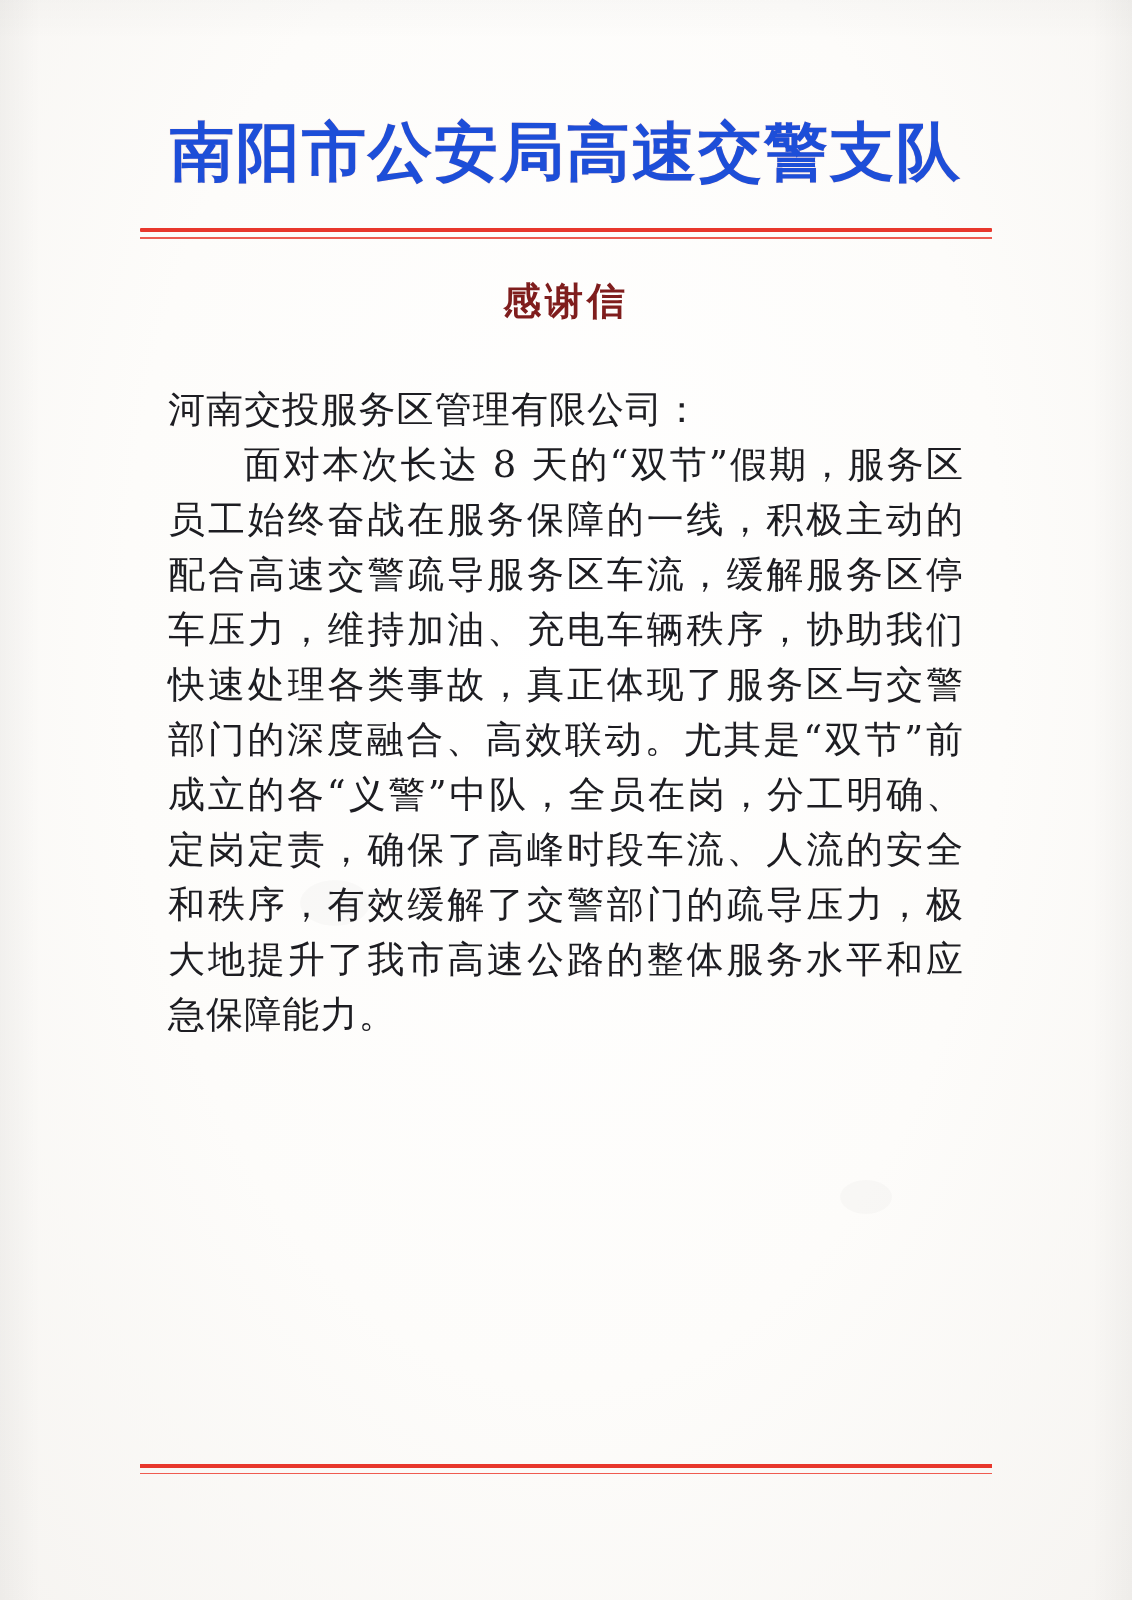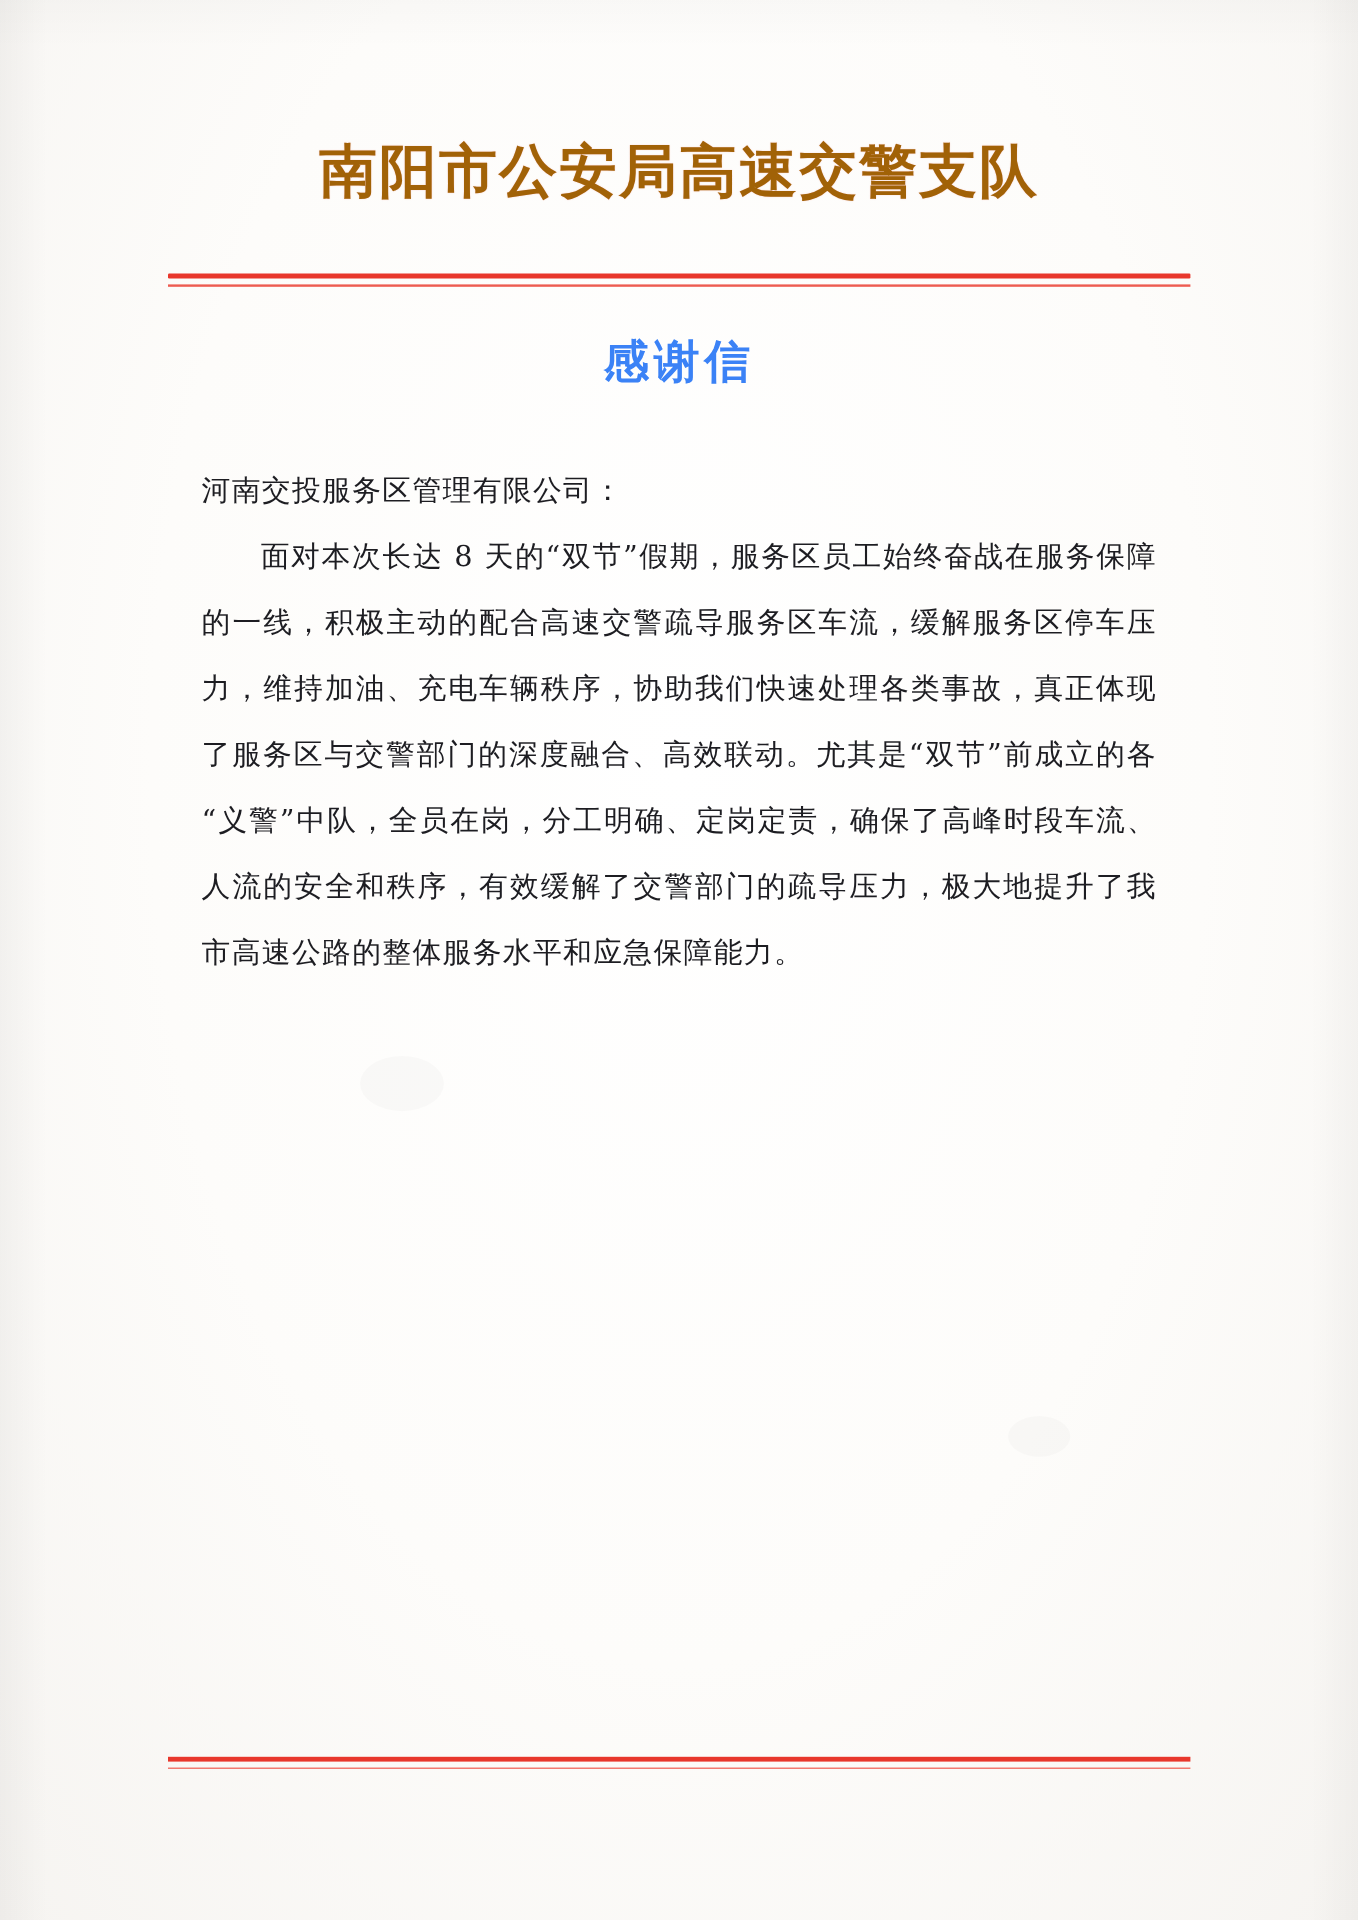--- a/index.html
+++ b/index.html
@@ -43,24 +43,24 @@
   .letterhead {
     position: absolute;
     left: 0;
     right: 0;
     top: 118px;
     text-align: center;
   }
   .letterhead-title {
     font-family: "DejaVu Serif", "Liberation Serif", serif;
     font-weight: bold;
-    font-size: 48px;
+    font-size: 64px;
     line-height: 1.05;
     letter-spacing: 2px;
-    color: #a16207;
+    color: #1d4ed8;
     text-shadow: 0 0 1px rgba(232,55,44,0.35);
     white-space: nowrap;
   }
 
   .rule-group {
     position: absolute;
     left: 140px;
     right: 140px;
     top: 228px;
   }
@@ -79,32 +79,32 @@
   
   .doc-title {
     position: absolute;
     left: 0;
     right: 0;
     top: 276px;
     text-align: center;
     font-size: 38px;
     font-weight: bold;
     letter-spacing: 4px;
-    color: #3b82f6;
+    color: #7f1d1d;
     font-family: "DejaVu Serif", "Liberation Serif", serif;
   }
 
   
   .body-block {
     position: absolute;
     left: 168px;
     right: 168px;
     top: 382px;
     color: #1d1d22;
-    font-size: 24px;
+    font-size: 37px;
     line-height: 55px;
     letter-spacing: 1.1px;
     text-align: justify;
     text-justify: inter-ideograph;
     font-family: "DejaVu Serif", "Liberation Serif", serif;
   }
   .salutation {
     margin: 0 0 0 0;
     text-indent: 0;
   }

